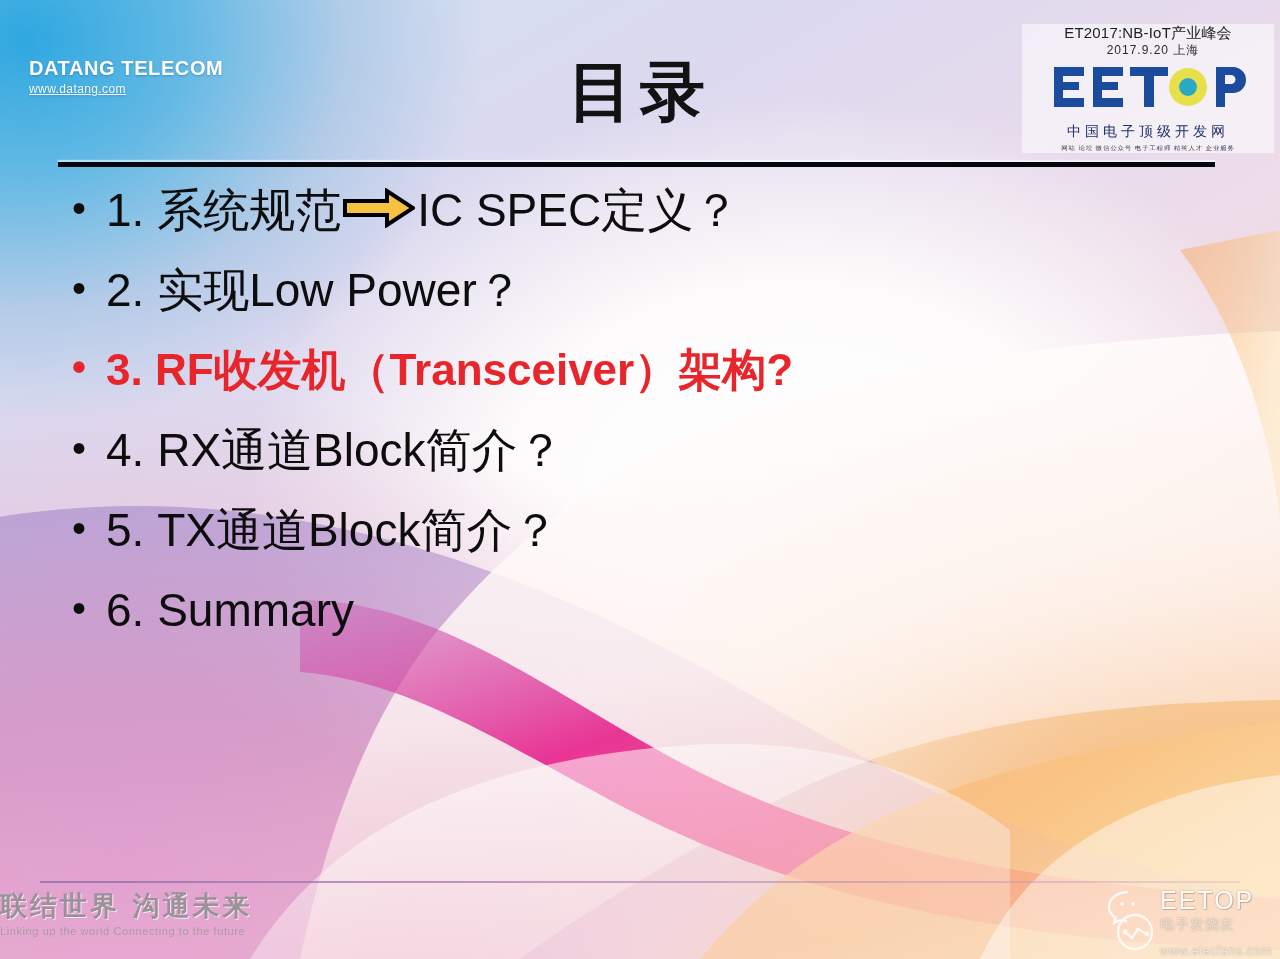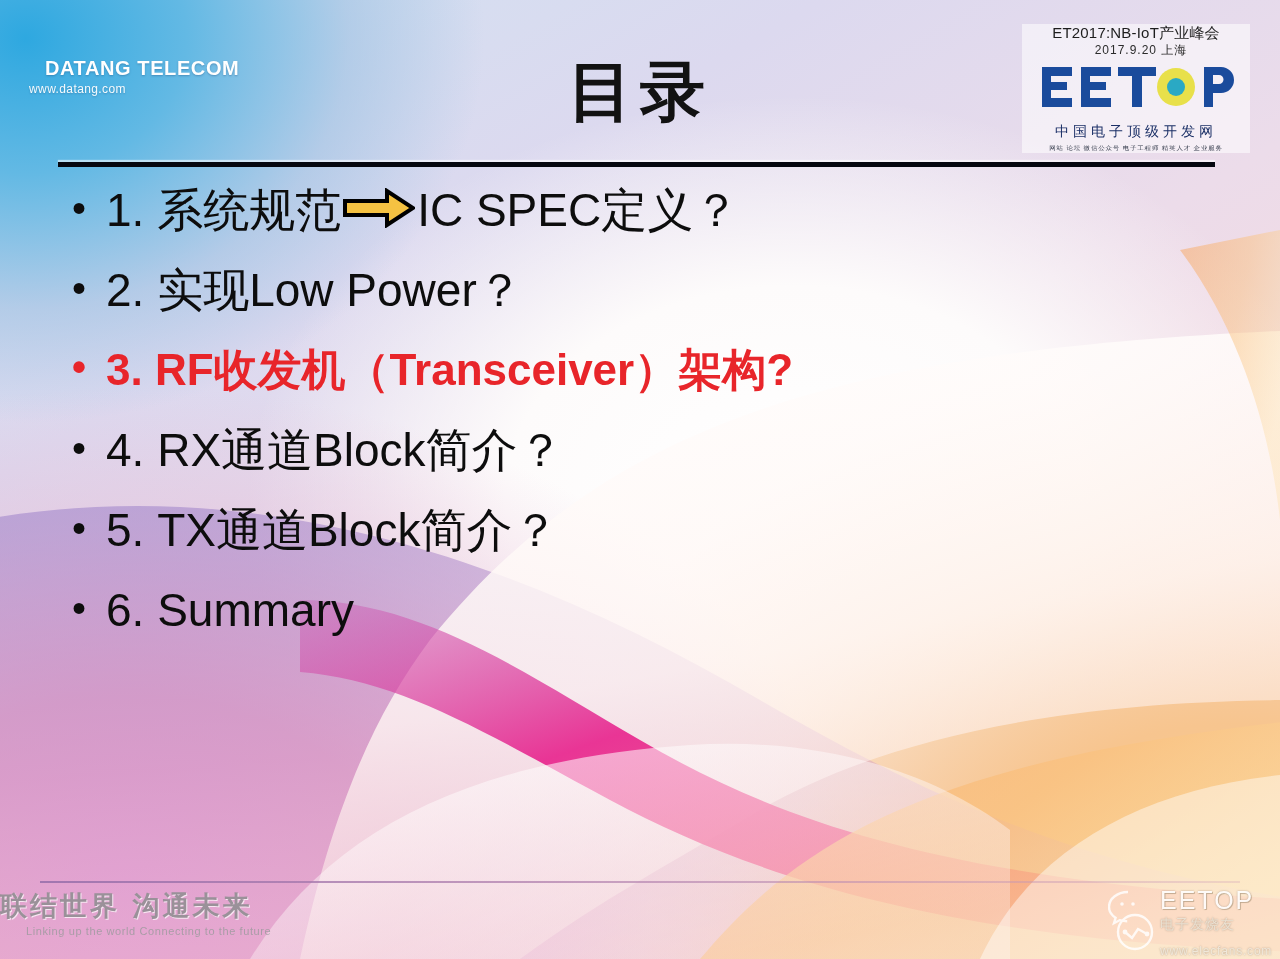--- a/index.html
+++ b/index.html
@@ -44,28 +44,28 @@
     top: 58px;
     color: #ffffff;
     text-shadow: 0 1px 2px rgba(40,90,140,0.45);
   }
   .datang-name {
     font-size: 20px;
     font-weight: bold;
     letter-spacing: 0.6px;
     line-height: 1.05;
     white-space: nowrap;
-    margin-left: 16px;
   }
   .datang-url {
     font-size: 12px;
     font-weight: normal;
     letter-spacing: 0.4px;
     margin-top: 3px;
     opacity: 0.95;
+    text-decoration: underline;
   }
 
   .slide-title {
     position: absolute;
     left: 0; right: 0;
     top: 57px;
     text-align: center;
     font-family: "DejaVu Serif", "Liberation Serif", serif;
     font-size: 65px;
     font-weight: bold;
@@ -82,21 +82,21 @@
     height: 5px;
     background: #05070f;
     box-shadow: 0 -2px 1px rgba(255,255,255,0.55);
   }
 
   
   .conf-badge {
     position: absolute;
     left: 1022px;
     top: 24px;
-    width: 228px;
+    width: 252px;
     text-align: center;
     background: rgba(255,255,255,0.55);
   }
   .conf-title {
     font-size: 15px;
     color: #1d1d1d;
     letter-spacing: 0.2px;
     white-space: nowrap;
     line-height: 1.15;
   }
@@ -194,21 +194,20 @@
     letter-spacing: 3px;
     text-shadow: 1px 1px 0 rgba(255,255,255,0.85);
     opacity: 0.85;
   }
   .slogan-en {
     font-size: 11px;
     color: #9a9a9c;
     letter-spacing: 0.6px;
     margin-top: 1px;
     opacity: 0.8;
-    padding-left: 26px;
   }
 
   
   .watermark {
     position: absolute;
     left: 1108px;
     top: 884px;
     width: 172px;
     height: 63px;
     opacity: 0.88;

